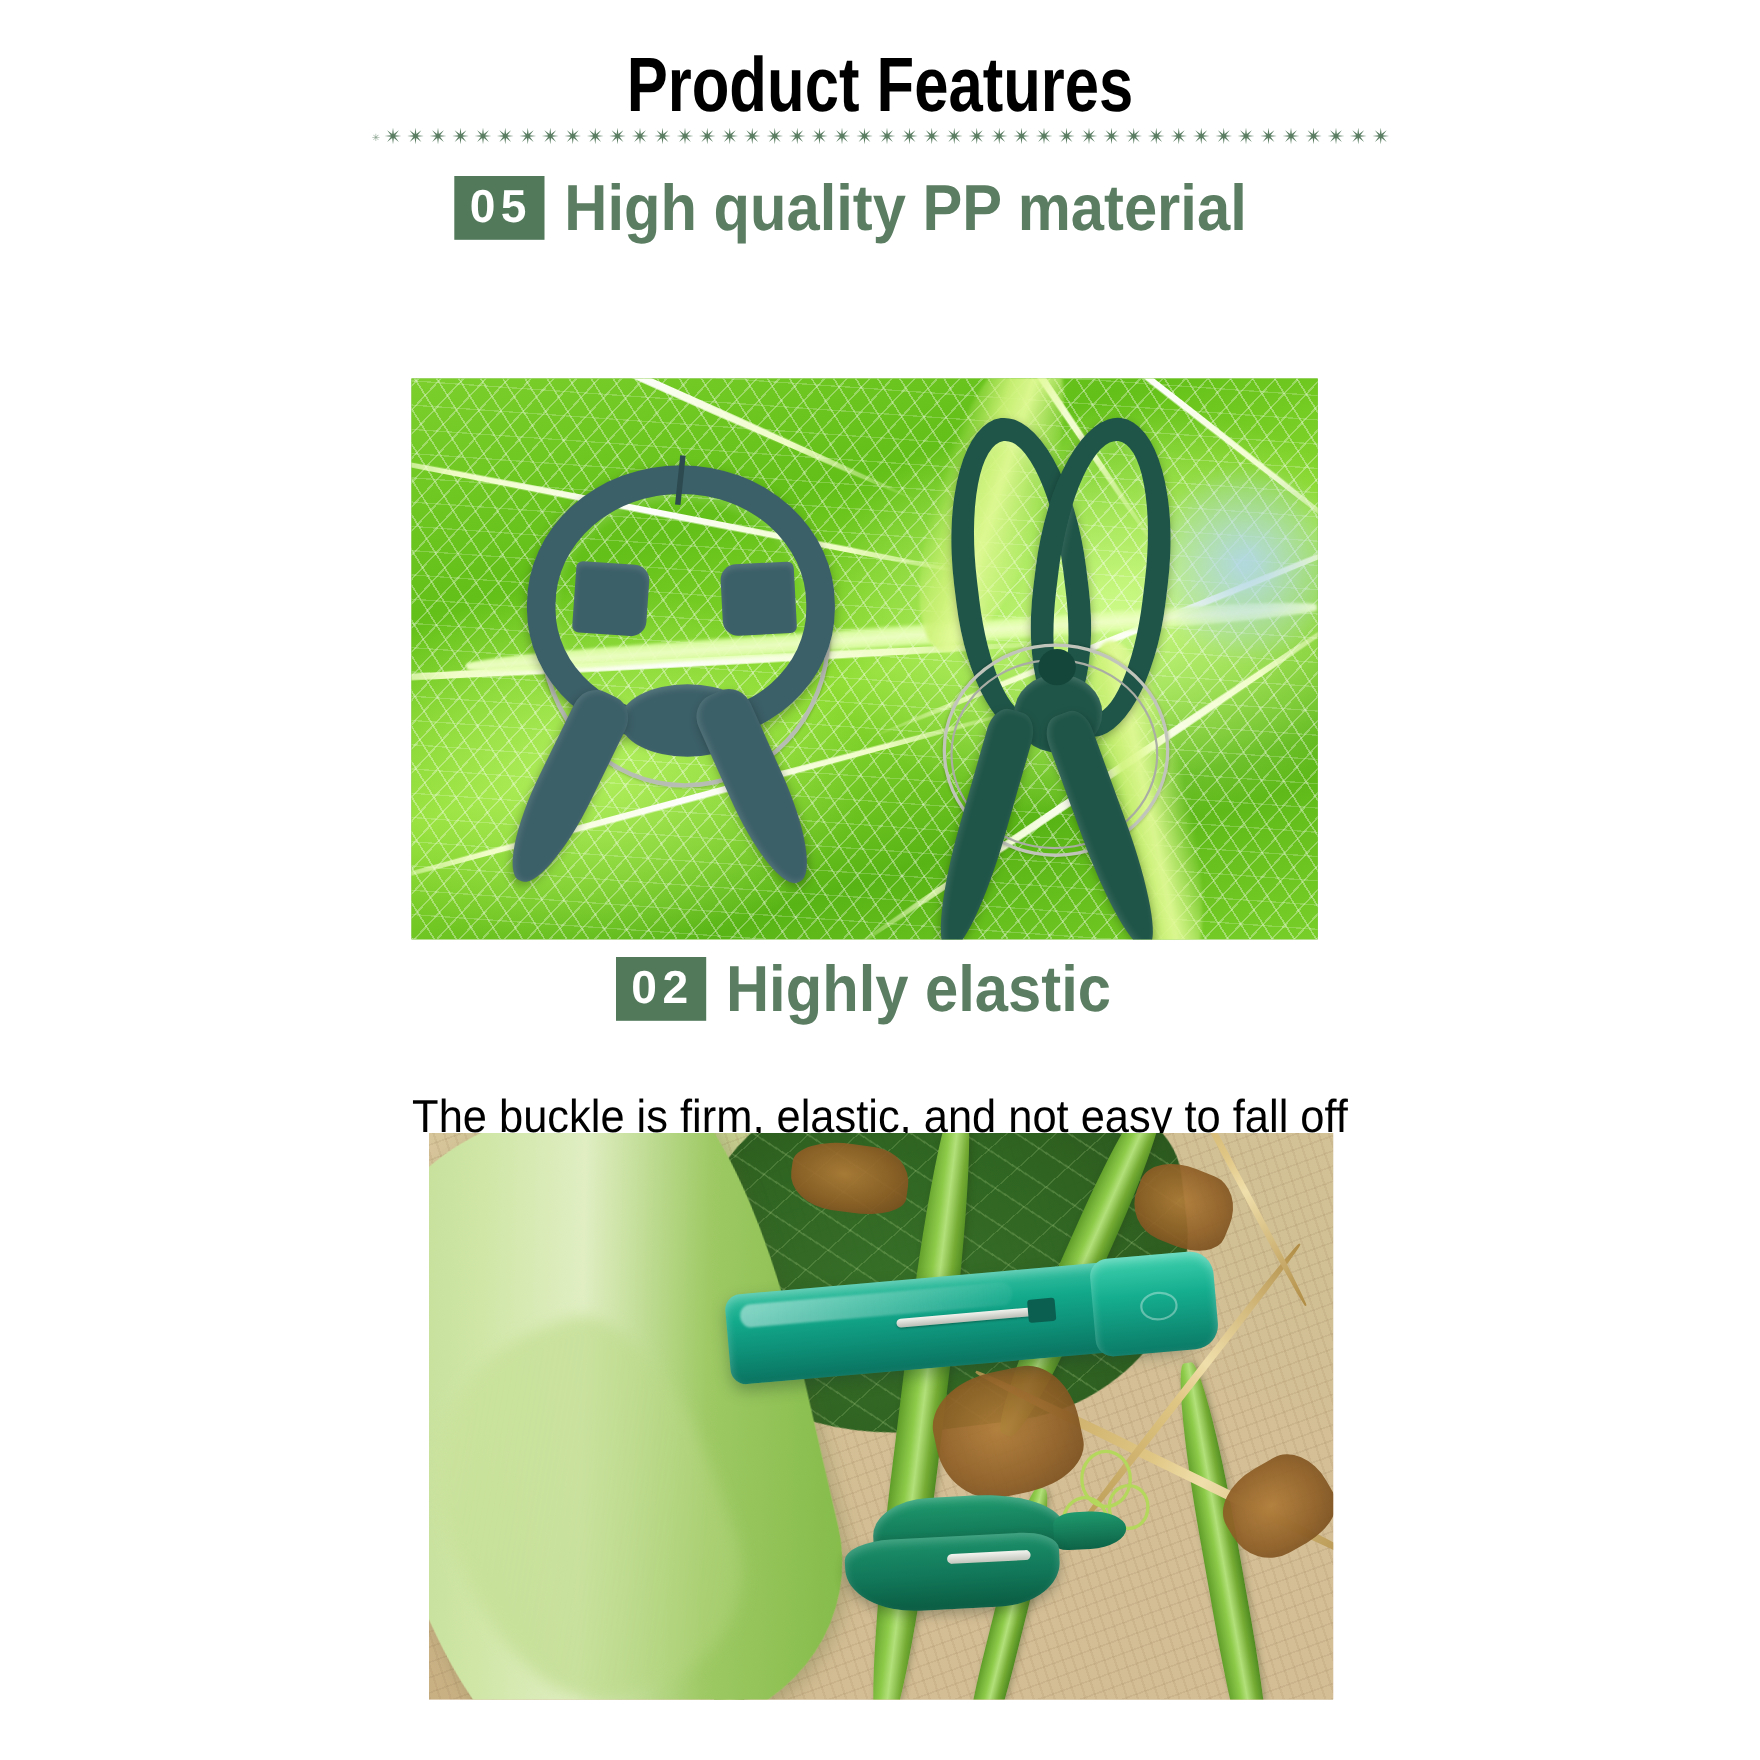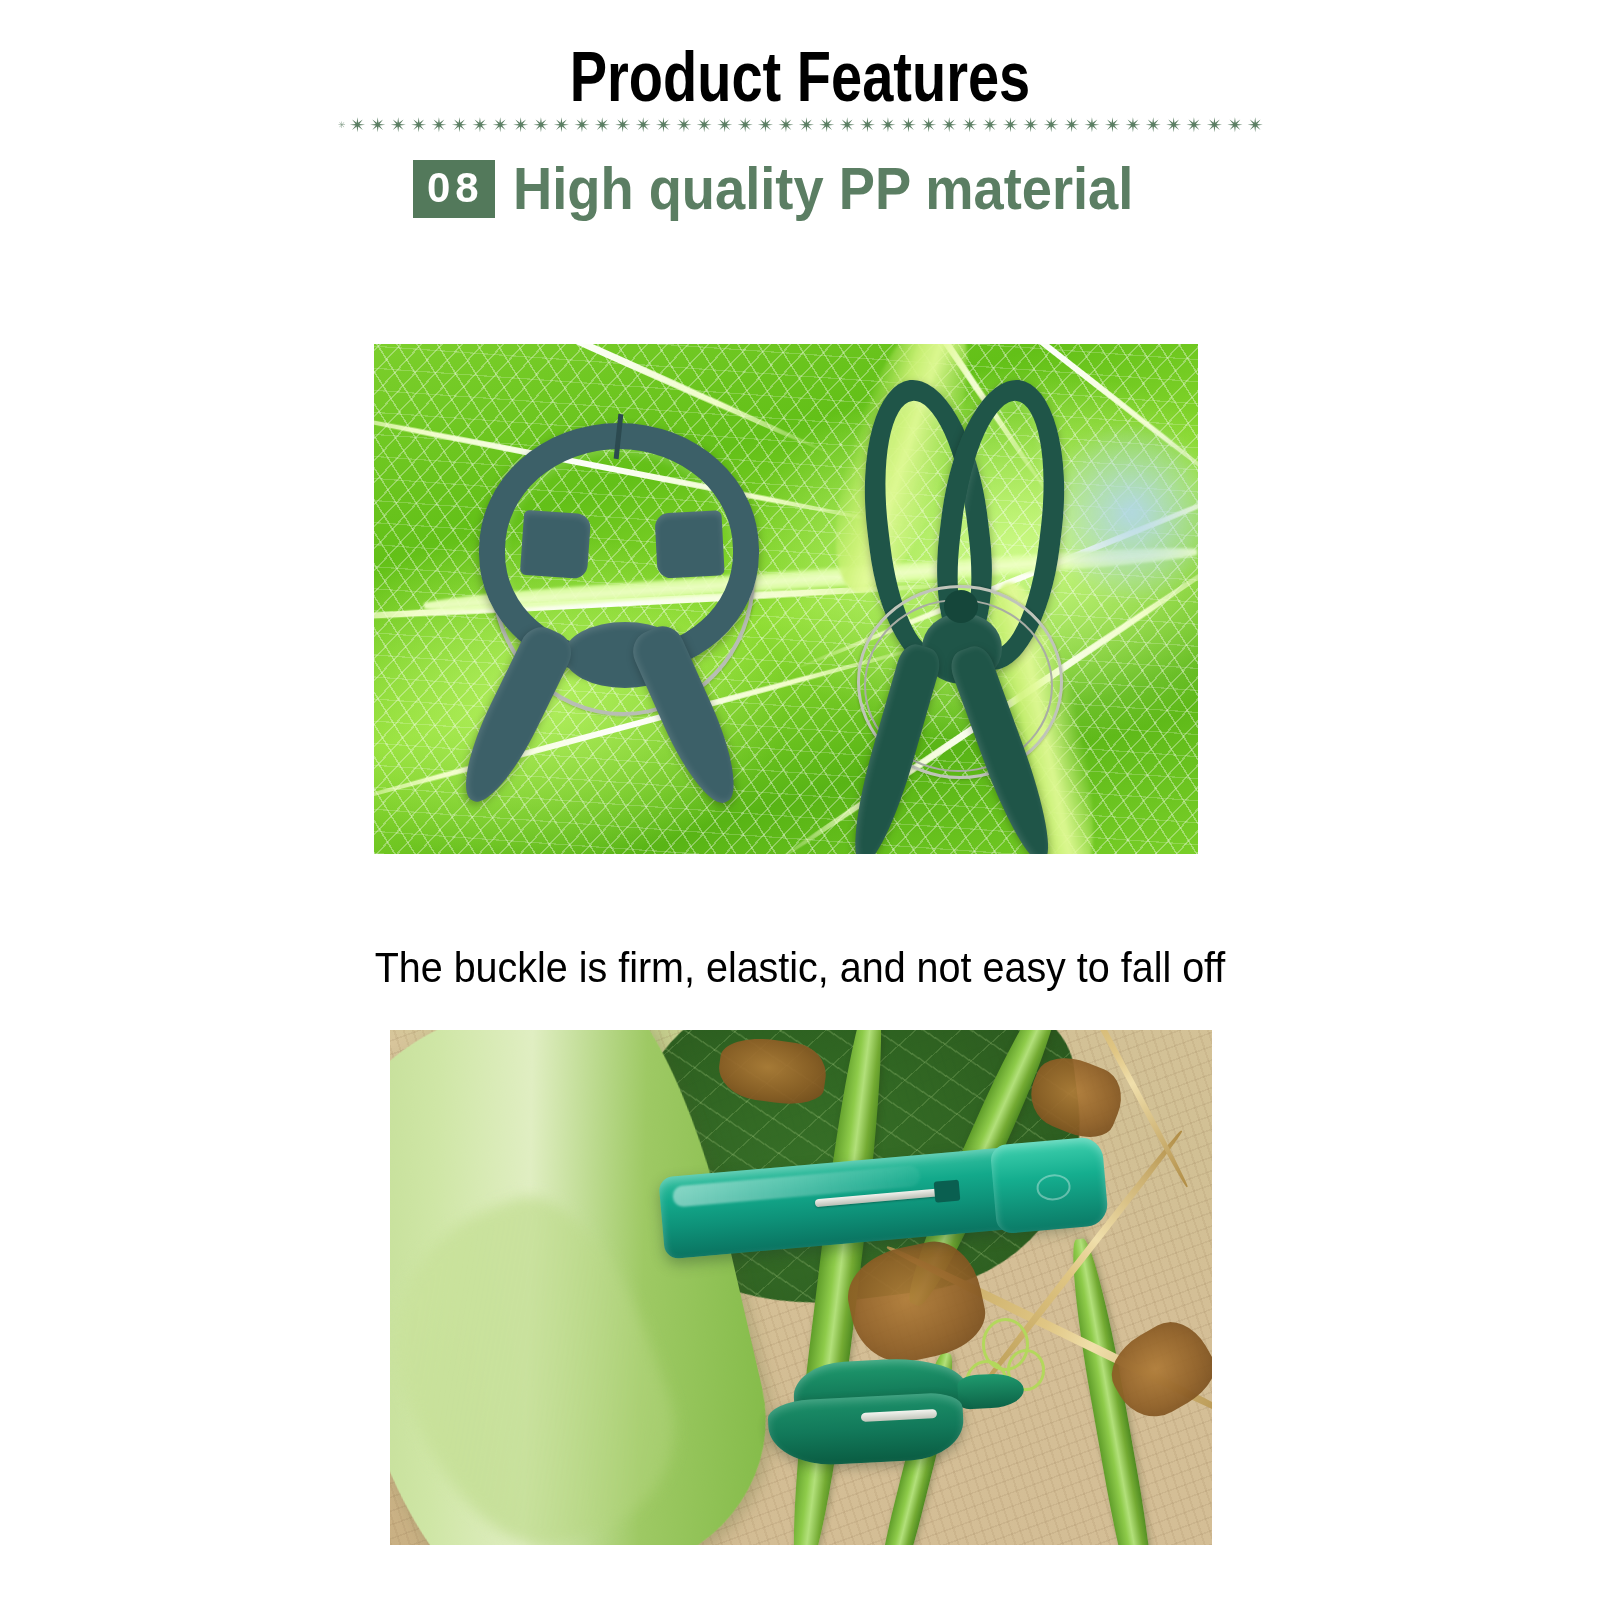--- a/index.html
+++ b/index.html
@@ -455,21 +455,21 @@
     <span class="star">✴</span>
     <span class="star">✴</span>
     <span class="star">✴</span>
     <span class="star">✴</span>
     <span class="star">✴</span>
     <span class="star">✴</span>
     <span class="star">✴</span>
   </div>
 
   <div class="feature-head" style="top:158px;">
-    <span class="badge">08</span>
+    <span class="badge">05</span>
     <span class="head-text">High quality PP material</span>
   </div>
 
 
   <div class="photo" id="photo-one">
     <div class="leaf-bg"></div>
     <div class="cell-net"></div>
 
     <div class="veins">
       <i style="left:-4%; top:4%;  width:62%; height:7px; transform:rotate(24deg);"></i>
@@ -503,22 +503,26 @@
       <div class="jaw jaw-r"></div>
       <div class="spring"></div>
       <div class="spring2"></div>
       <div class="pivot"></div>
       <div class="pivot-dot"></div>
       <div class="leg leg-l"></div>
       <div class="leg leg-r"></div>
     </div>
   </div>
 
-
-  <div class="feature-body" style="top:943px;">
+  <div class="feature-head" style="top:868px;">
+    <span class="badge">02</span>
+    <span class="head-text">Highly elastic</span>
+  </div>
+
+  <div class="feature-body" style="top:990px;">
     <span class="ln">The buckle is firm, elastic, and not easy to fall off</span>
   </div>
 
   <div class="photo" id="photo-two">
     <div class="garden-bg"></div>
     <div class="soil"></div>
 
     <div class="dark-leaf"></div>
     <div class="dark-leaf-veins"></div>
 

